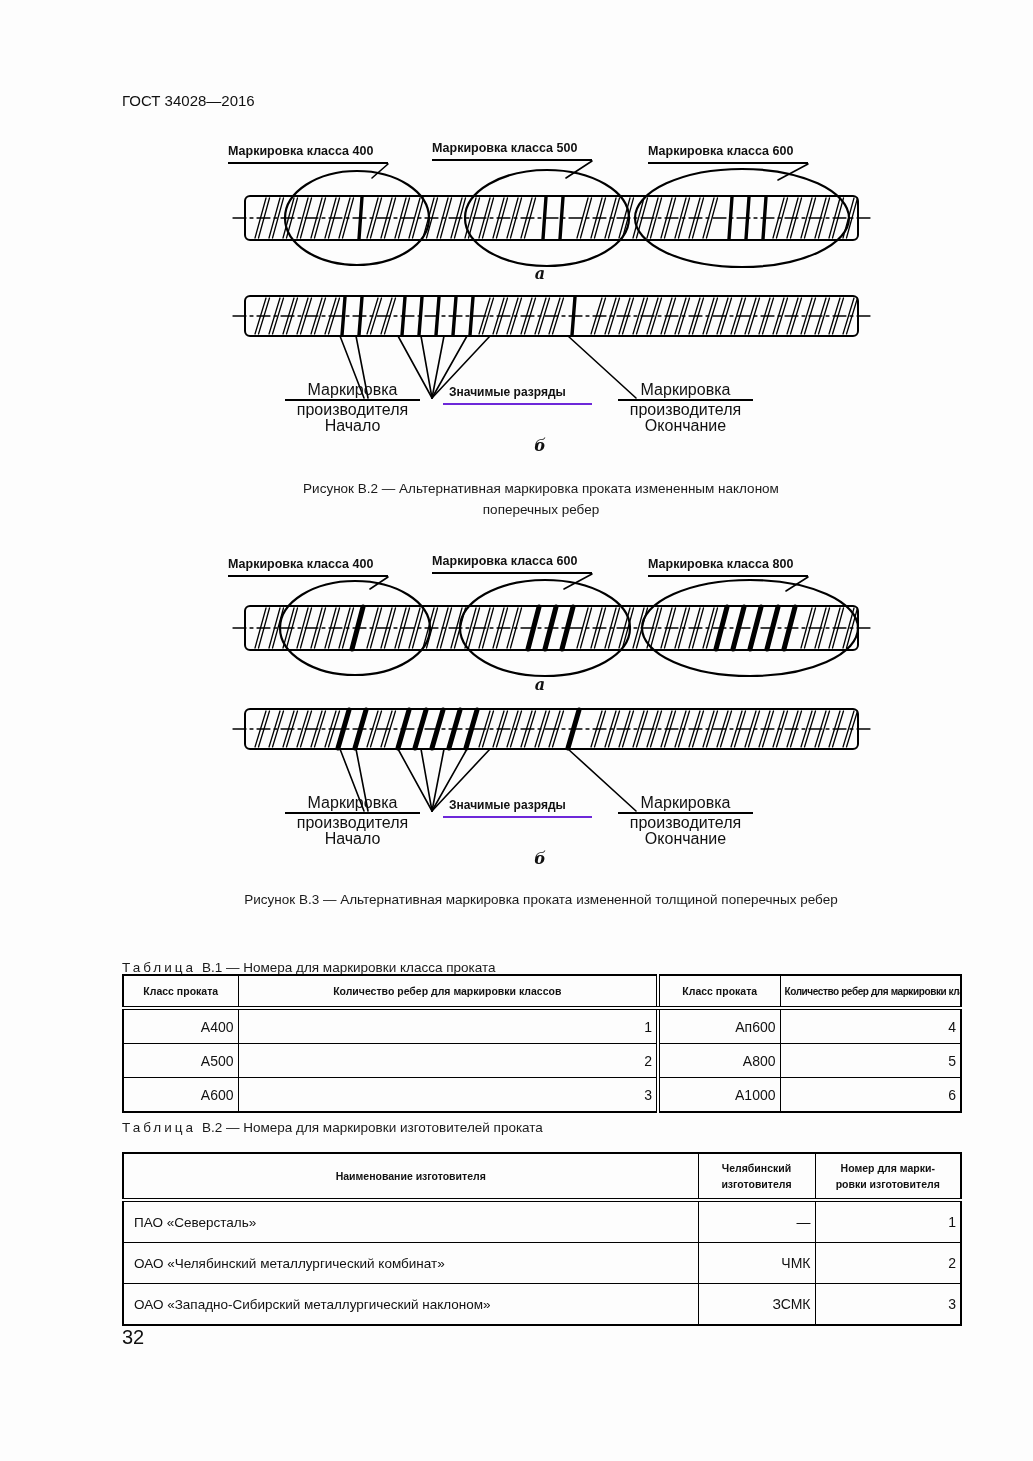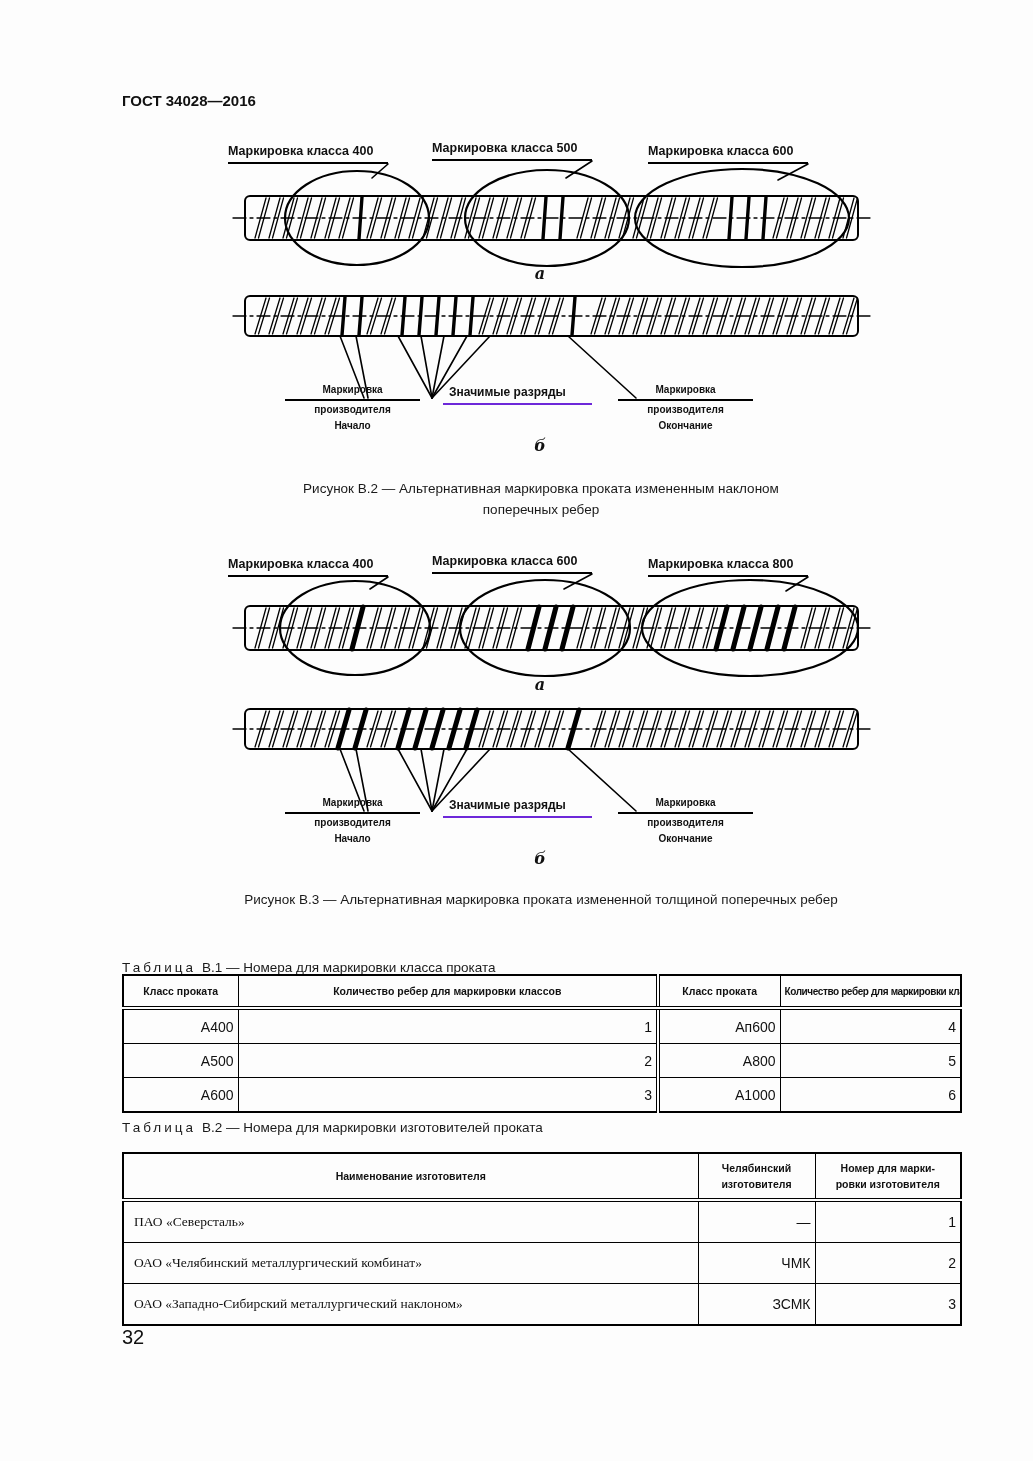--- a/index.html
+++ b/index.html
@@ -2,33 +2,33 @@
 <html><head>
 <meta charset="utf-8">
 <style>
   html,body{margin:0;padding:0;background:#e8e8e8;}
   .page{
     position:relative; width:1033px; height:1461px; margin:0 auto;
     background:#fdfdfd; color:#111;
     font-family:"Liberation Sans", sans-serif;
     overflow:hidden;
   }
-  .doc-header{position:absolute; left:122px; top:92px; font-size:15px; font-weight:bold;}
+  .doc-header{position:absolute; left:122px; top:92px; font-size:15px; font-weight:normal;}
   .figure{position:absolute; width:760px; height:330px;}
   .figure svg{position:absolute; left:0; top:0;}
   .clabel{
     position:absolute; width:160px; height:18px;
     font-size:12.5px; font-weight:bold; text-align:left;
     border-bottom:2px solid #000; white-space:nowrap;
   }
   .subletter{
     position:absolute; width:40px; text-align:center;
     font-family:"DejaVu Serif", serif; font-style:italic; font-weight:bold; font-size:16px;
   }
-  .callout{position:absolute; text-align:center; font-size:10px; font-weight:bold; line-height:16px;}
+  .callout{position:absolute; text-align:center; font-size:16px; font-weight:normal; line-height:16px;}
   .callout .crule{border-top:2px solid #000; margin:1px 0 1px 0;}
   .callout-center{position:absolute; font-size:12px; font-weight:bold; line-height:16px;}
   .callout-center .c1{border-bottom:2px solid #6d28d9; padding:0 26px 3px 6px; display:inline-block;margin-left:15px;}
   .caption{position:absolute; left:122px; width:838px; text-align:center; font-size:13.5px; line-height:21px; color:#1a1a1a;}
   .tbl-title{position:absolute; left:122px; font-size:13.5px; color:#1a1a1a;}
   .tbl-title .spaced{letter-spacing:3px;}
   .tbl-title .num{margin-left:6px;}
   table.tbl{
     position:absolute; left:122px; border-collapse:collapse; table-layout:fixed;
     border:2px solid #000; background:#fdfdfd;
@@ -37,21 +37,21 @@
   .tbl th{font-weight:bold; font-size:10.5px; text-align:center; vertical-align:middle; border-bottom:4px double #000;}
   .tbl td{font-size:14px; text-align:right; vertical-align:middle;}
   .tbl1{width:838px;}
   .tbl1 th{height:30px; white-space:nowrap;}
   .tbl1 td{height:33px;}
   .tbl1 .tight{letter-spacing:-0.4px; font-size:10px;}
   .tbl1 .dsep{border-left:4px double #000;}
   .tbl2{width:838px;}
   .tbl2 th{height:44px; line-height:16px;}
   .tbl2 td{height:40px;}
-  .tbl2 td.name{text-align:left; padding-left:10px; font-size:13.5px;font-family:Liberation Serif, serif;}
+  .tbl2 td.name{text-align:left; padding-left:10px; font-size:13.5px;}
   .page-number{position:absolute; left:122px; top:1326px; font-size:20px;}
 </style>
 </head>
 <body>
 
 <div class="page">
 
   <div class="doc-header">ГОСТ 34028—2016</div>
 
   <div class="figure" style="left:140px; top:138px;">

